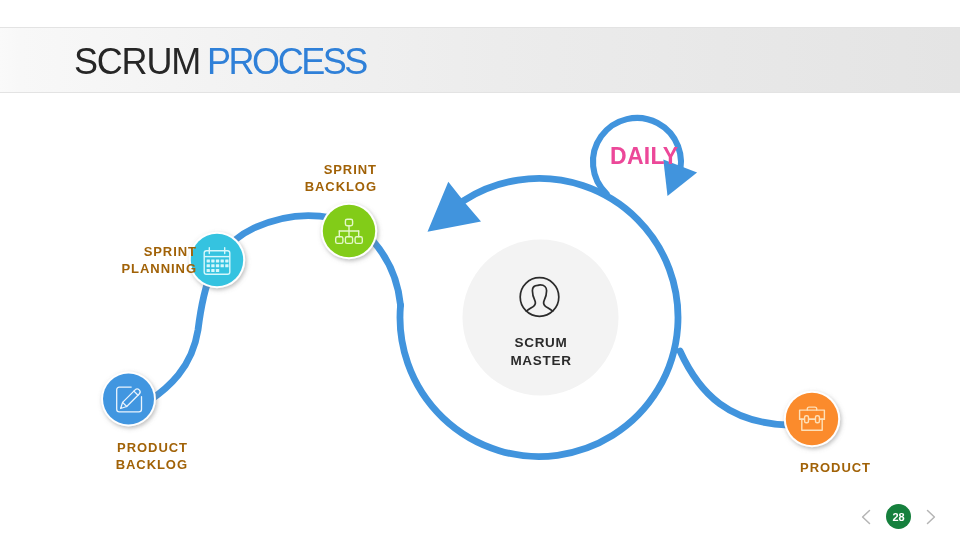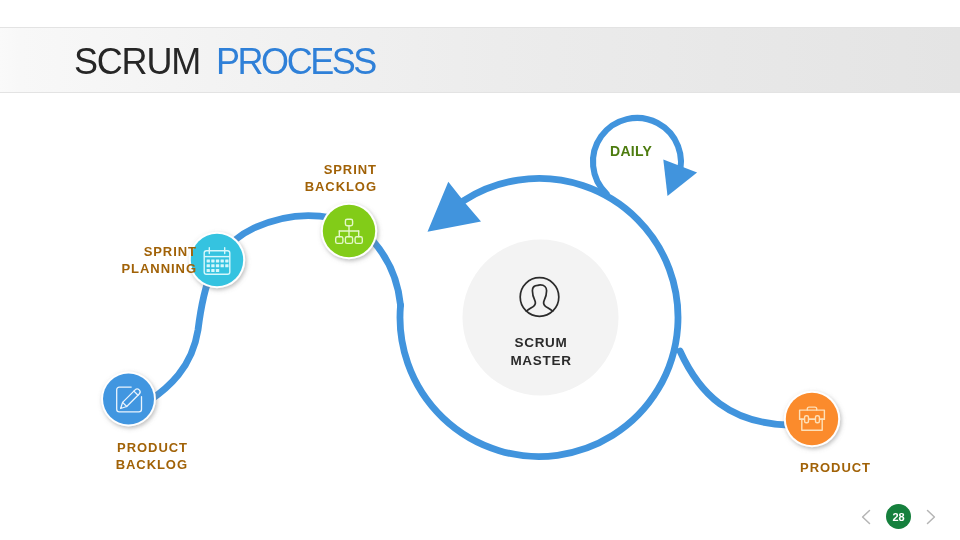--- a/index.html
+++ b/index.html
@@ -4,25 +4,25 @@
 <style>
   html,body{margin:0;padding:0;}
   body{width:960px;height:540px;background:#fff;font-family:"Liberation Sans",sans-serif;overflow:hidden;position:relative;}
   .slide{position:absolute;inset:0;}
   .header{position:absolute;left:0;top:27px;width:960px;height:66px;
     background:linear-gradient(90deg,#fafafa 0%,#f8f8f8 2%,#f2f2f2 26%,#ececec 52%,#e8e8e8 75%,#e5e5e5 94%,#e4e4e4 100%);
     border-top:1px solid #e3e3e3;border-bottom:1px solid #e3e3e3;box-sizing:border-box;}
   .title{position:absolute;left:74px;top:16px;font-size:36px;line-height:36px;font-weight:400;color:#262626;white-space:nowrap;}
   .title span{display:inline-block;}
   .title .dark{letter-spacing:-1.2px;}
-  .title .blue{color:#2f80d8;letter-spacing:-2.45px;margin-left:16px;}
+  .title .blue{color:#2f80d8;letter-spacing:-2.45px;margin-left:7px;}
   svg.diagram{position:absolute;left:0;top:0;width:960px;height:540px;}
   .nodelabel{position:absolute;font-size:13px;font-weight:700;color:#a16207;letter-spacing:0.95px;line-height:17.2px;text-align:right;white-space:pre;}
   .ctrlabel{position:absolute;font-size:13.5px;font-weight:700;color:#2b2b2b;letter-spacing:0.7px;line-height:17.5px;text-align:center;white-space:pre;}
-  .dailylabel{position:absolute;font-size:14px;font-weight:700;color:#4d7c0f;letter-spacing:0.3px;}
+  .dailylabel{position:absolute;font-size:23px;font-weight:700;color:#ec4899;letter-spacing:0.3px;}
   .pager{position:absolute;left:858px;top:504px;display:flex;align-items:center;gap:12px;}
   .pgnum{width:25px;height:25px;border-radius:50%;background:#15803d;color:#fff;font-size:11px;font-weight:700;display:flex;align-items:center;justify-content:center;letter-spacing:0px;}
   .chev{width:16px;height:16px;line-height:0;display:block;}
 </style>
 </head>
 <body>
 
 <div class="slide">
   <div class="header">
     <div class="title"><span class="dark">SCRUM</span><span class="blue">PROCESS</span></div>

